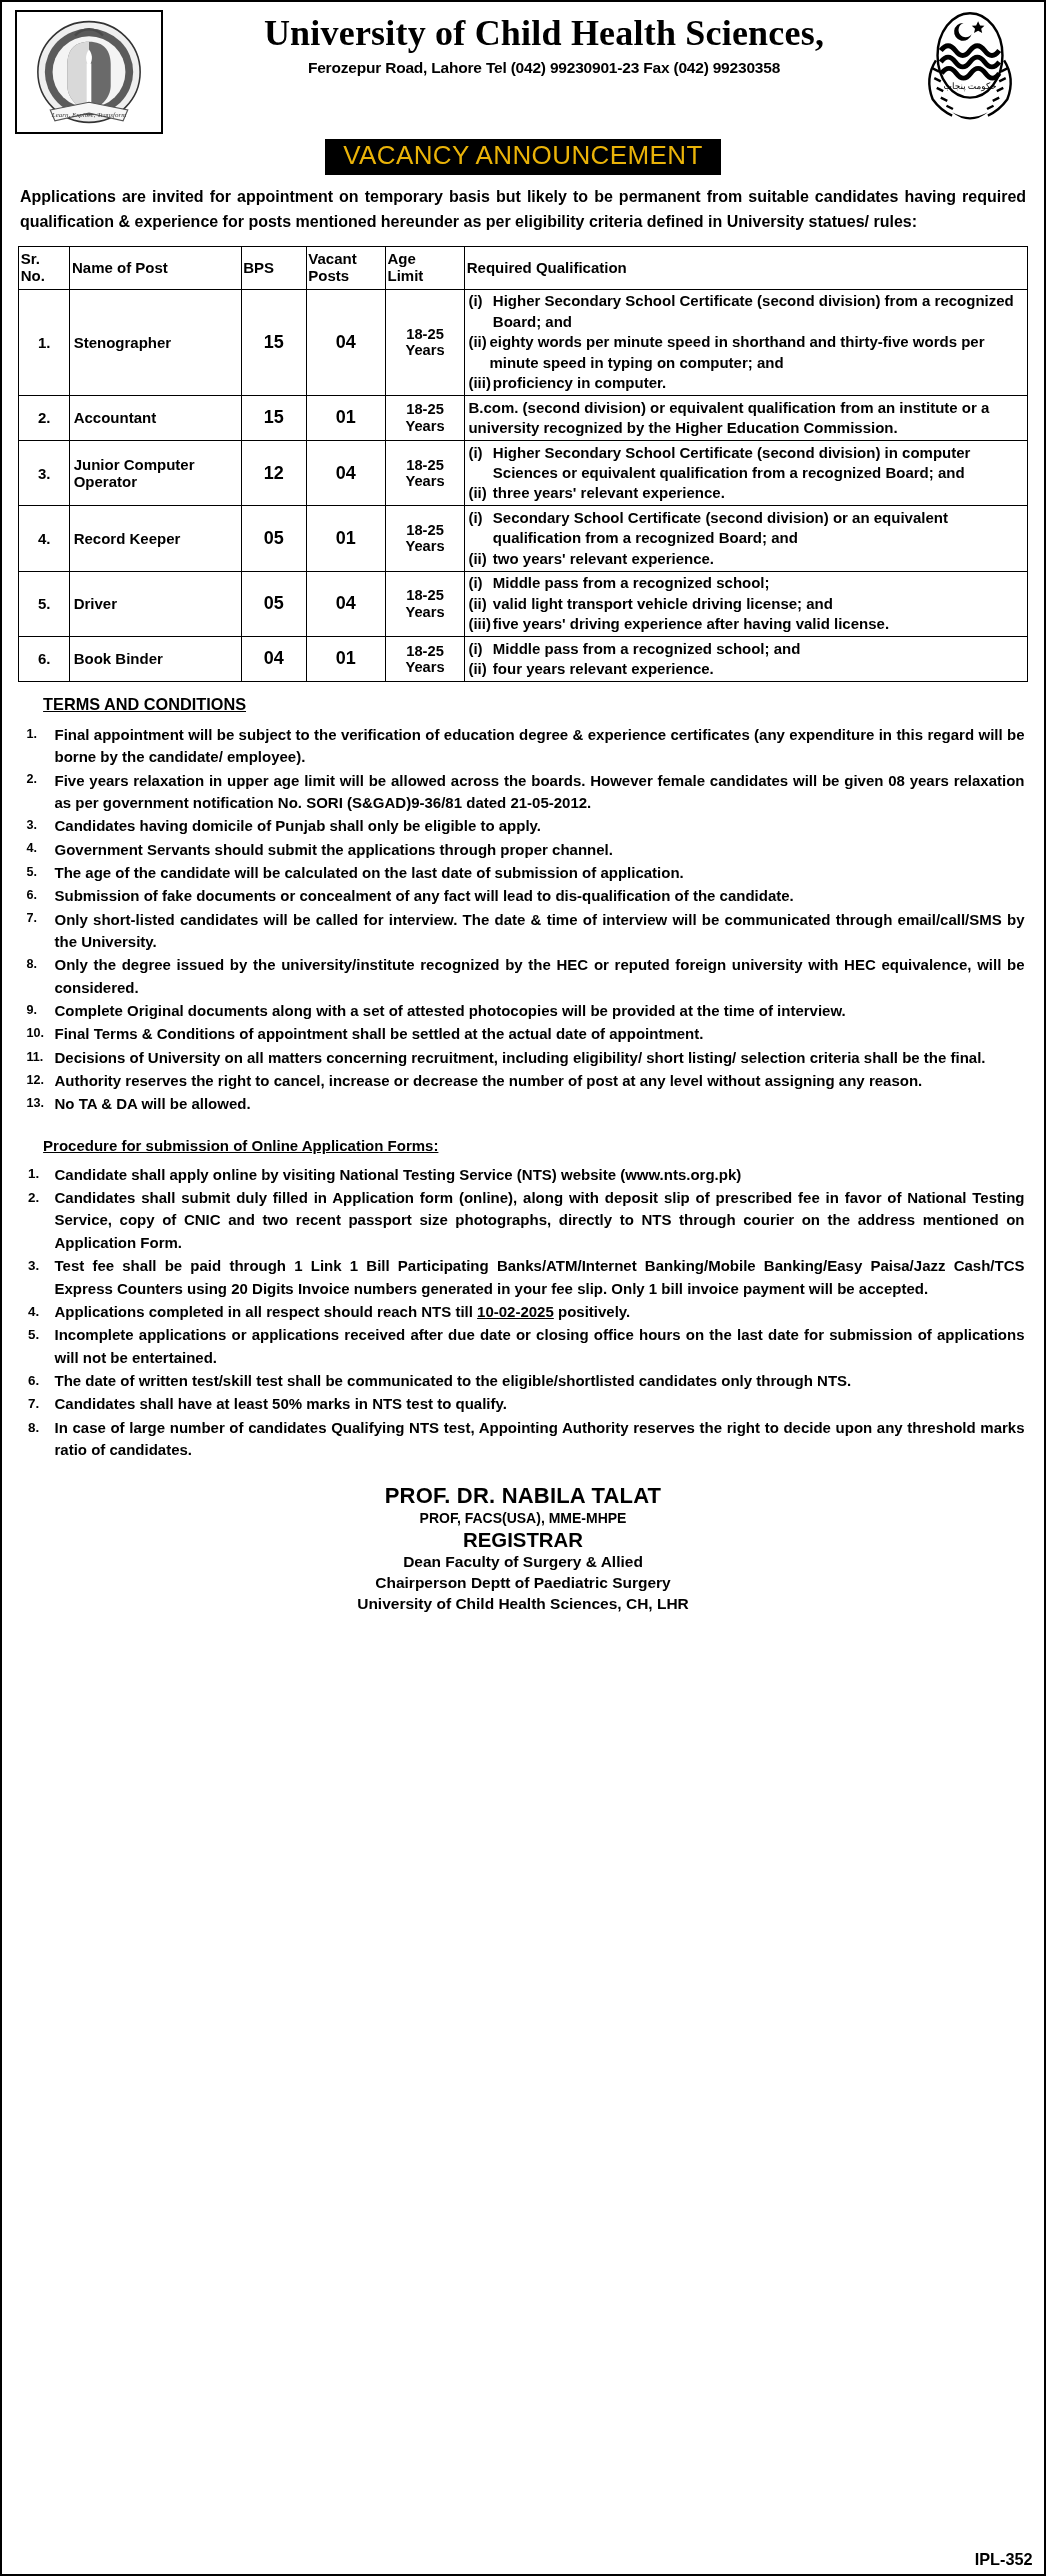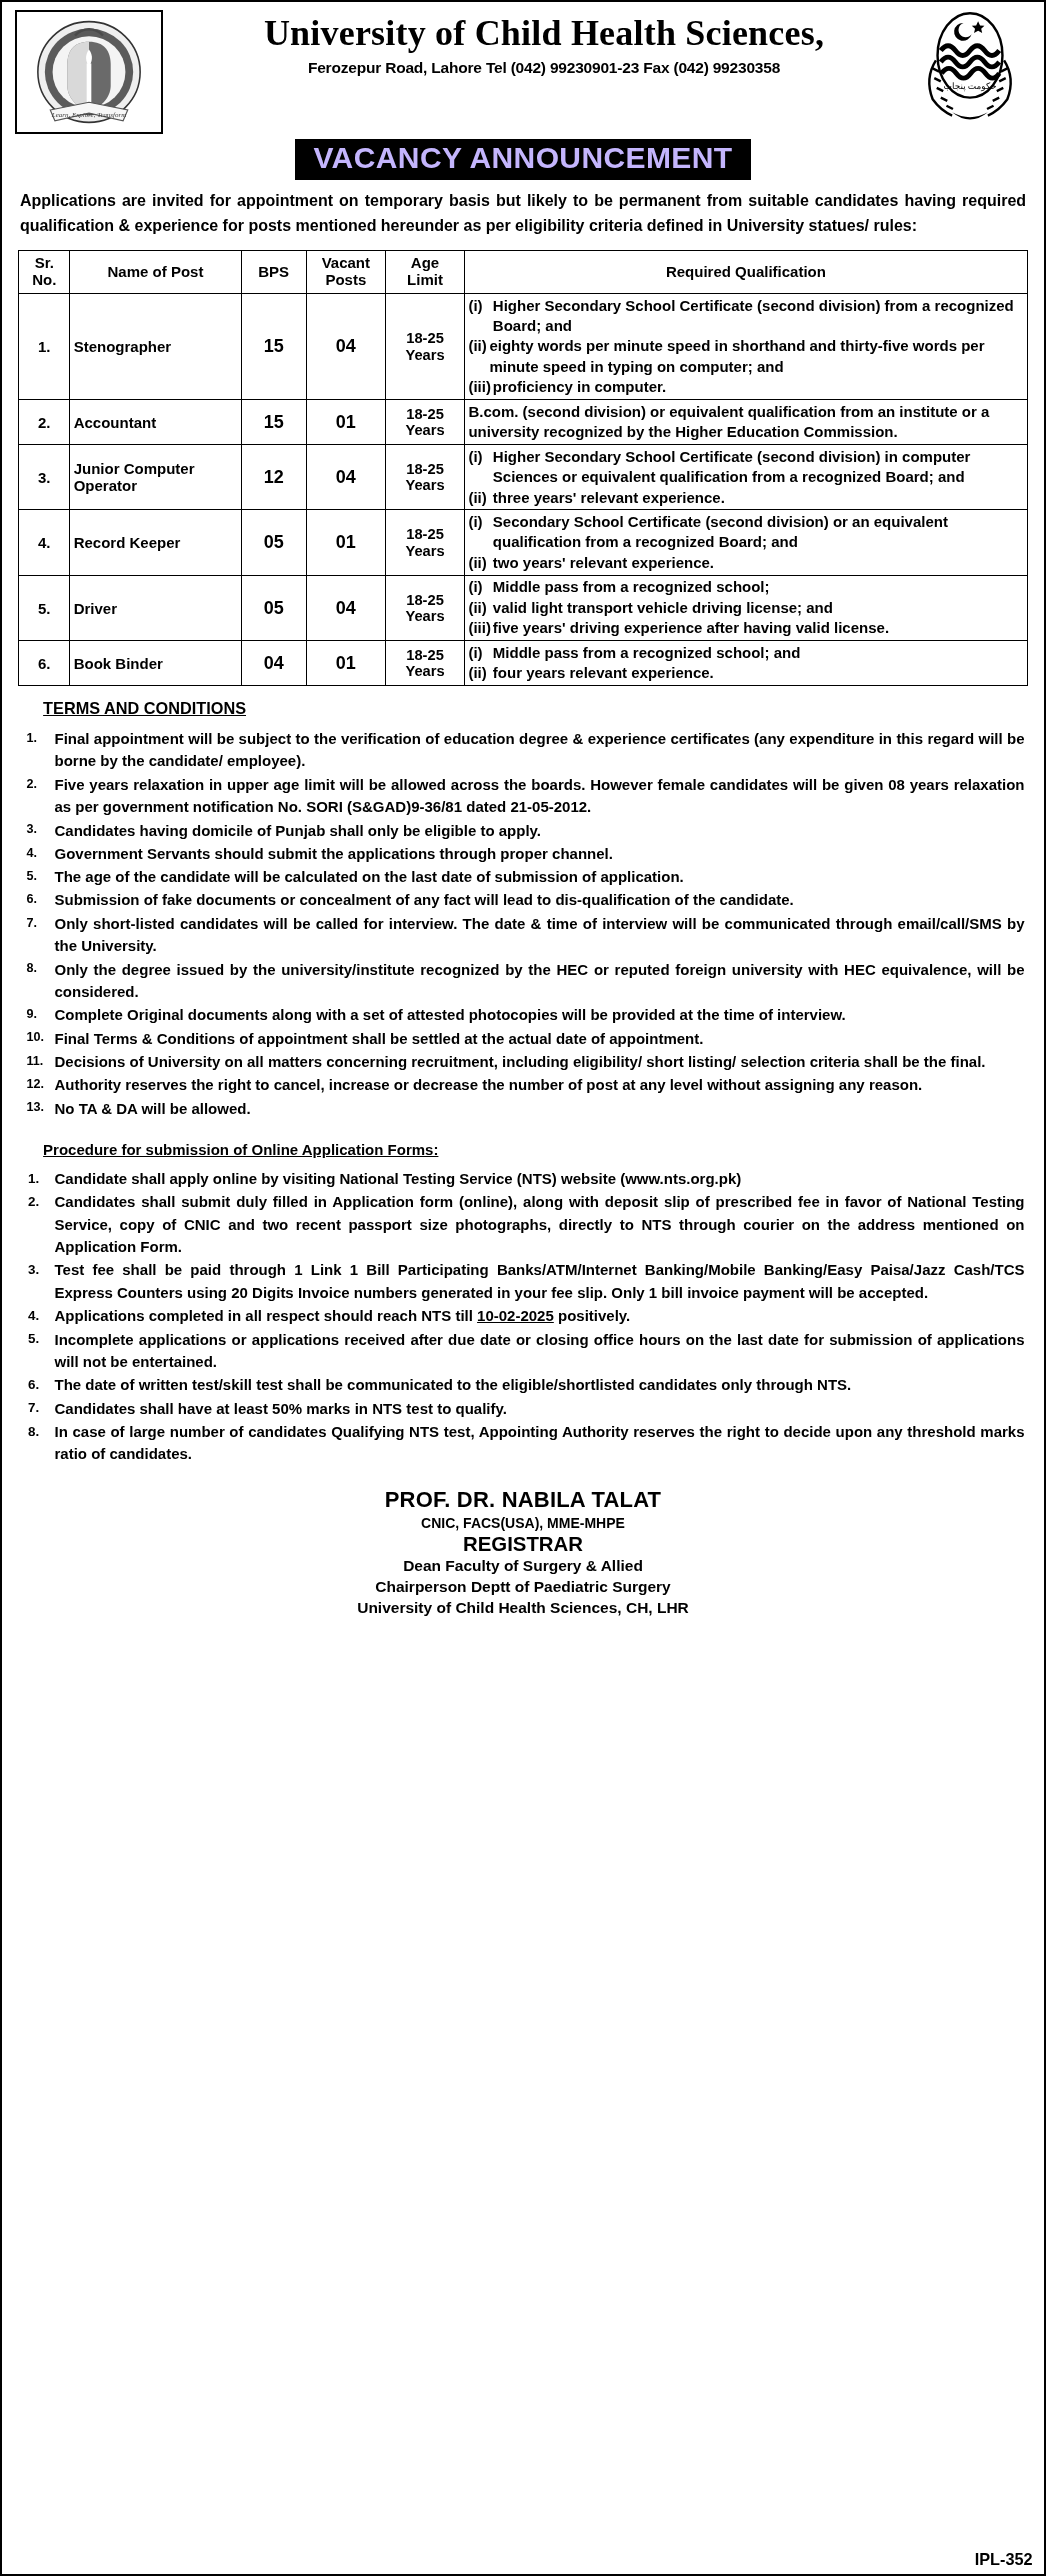--- a/index.html
+++ b/index.html
@@ -74,23 +74,23 @@
 
   
   .banner-row {
     display: flex;
     justify-content: center;
     margin-top: 4.9px;
     margin-bottom: 8.1px;
   }
   .banner {
     background: #000;
-    color: #c4b5fd;
-    font-weight: bold;
-    font-size: 30px;
+    color: #eab308;
+    font-weight: normal;
+    font-size: 26px;
     letter-spacing: 0.4px;
     padding: 3.3px 18px 5.7px 18px;
     display: inline-block;
     line-height: 1.05;
   }
 
   
   .intro {
     font-size: 16px;
     font-weight: bold;
@@ -108,21 +108,21 @@
     table-layout: fixed;
   }
   table.vac th, table.vac td {
     border: 1.6px solid #000;
     vertical-align: middle;
     font-weight: bold;
     padding: 1.6px 3.3px;
   }
   table.vac th {
     font-size: 15px;
-    text-align: center;
+    text-align: left;
     line-height: 1.12;
     padding: 4.1px 1.6px;
   }
   .col-sr   { width: 47px; }
   .col-name { width: 167px; }
   .col-bps  { width: 61px; }
   .col-vac  { width: 75px; }
   .col-age  { width: 75px; }
   td.c-sr { text-align: center; font-size: 15px; }
   td.c-name { text-align: left; font-size: 15px; padding-left: 6.5px; }
@@ -469,21 +469,21 @@
     <li>Test fee shall be paid through 1 Link 1 Bill Participating Banks/ATM/Internet Banking/Mobile Banking/Easy Paisa/Jazz Cash/TCS Express Counters using 20 Digits Invoice numbers generated in your fee slip. Only 1 bill invoice payment will be accepted.</li>
     <li><span>Applications completed in all respect should reach NTS till </span><span class="u">10-02-2025</span><span> positively.</span></li>
     <li>Incomplete applications or applications received after due date or closing office hours on the last date for submission of applications will not be entertained.</li>
     <li>The date of written test/skill test shall be communicated to the eligible/shortlisted candidates only through NTS.</li>
     <li>Candidates shall have at least 50% marks in NTS test to qualify.</li>
     <li>In case of large number of candidates Qualifying NTS test, Appointing Authority reserves the right to decide upon any threshold marks ratio of candidates.</li>
   </ol>
 
   <div class="footer">
     <div class="f-name">PROF. DR. NABILA TALAT</div>
-    <div class="f-quals">CNIC, FACS(USA), MME-MHPE</div>
+    <div class="f-quals">PROF, FACS(USA), MME-MHPE</div>
     <div class="f-role">REGISTRAR</div>
     <div class="f-line">Dean Faculty of Surgery &amp; Allied</div>
     <div class="f-line">Chairperson Deptt of Paediatric Surgery</div>
     <div class="f-line">University of Child Health Sciences, CH, LHR</div>
   </div>
 
   <div class="ipl">IPL-352</div>
 
 </div>
 

